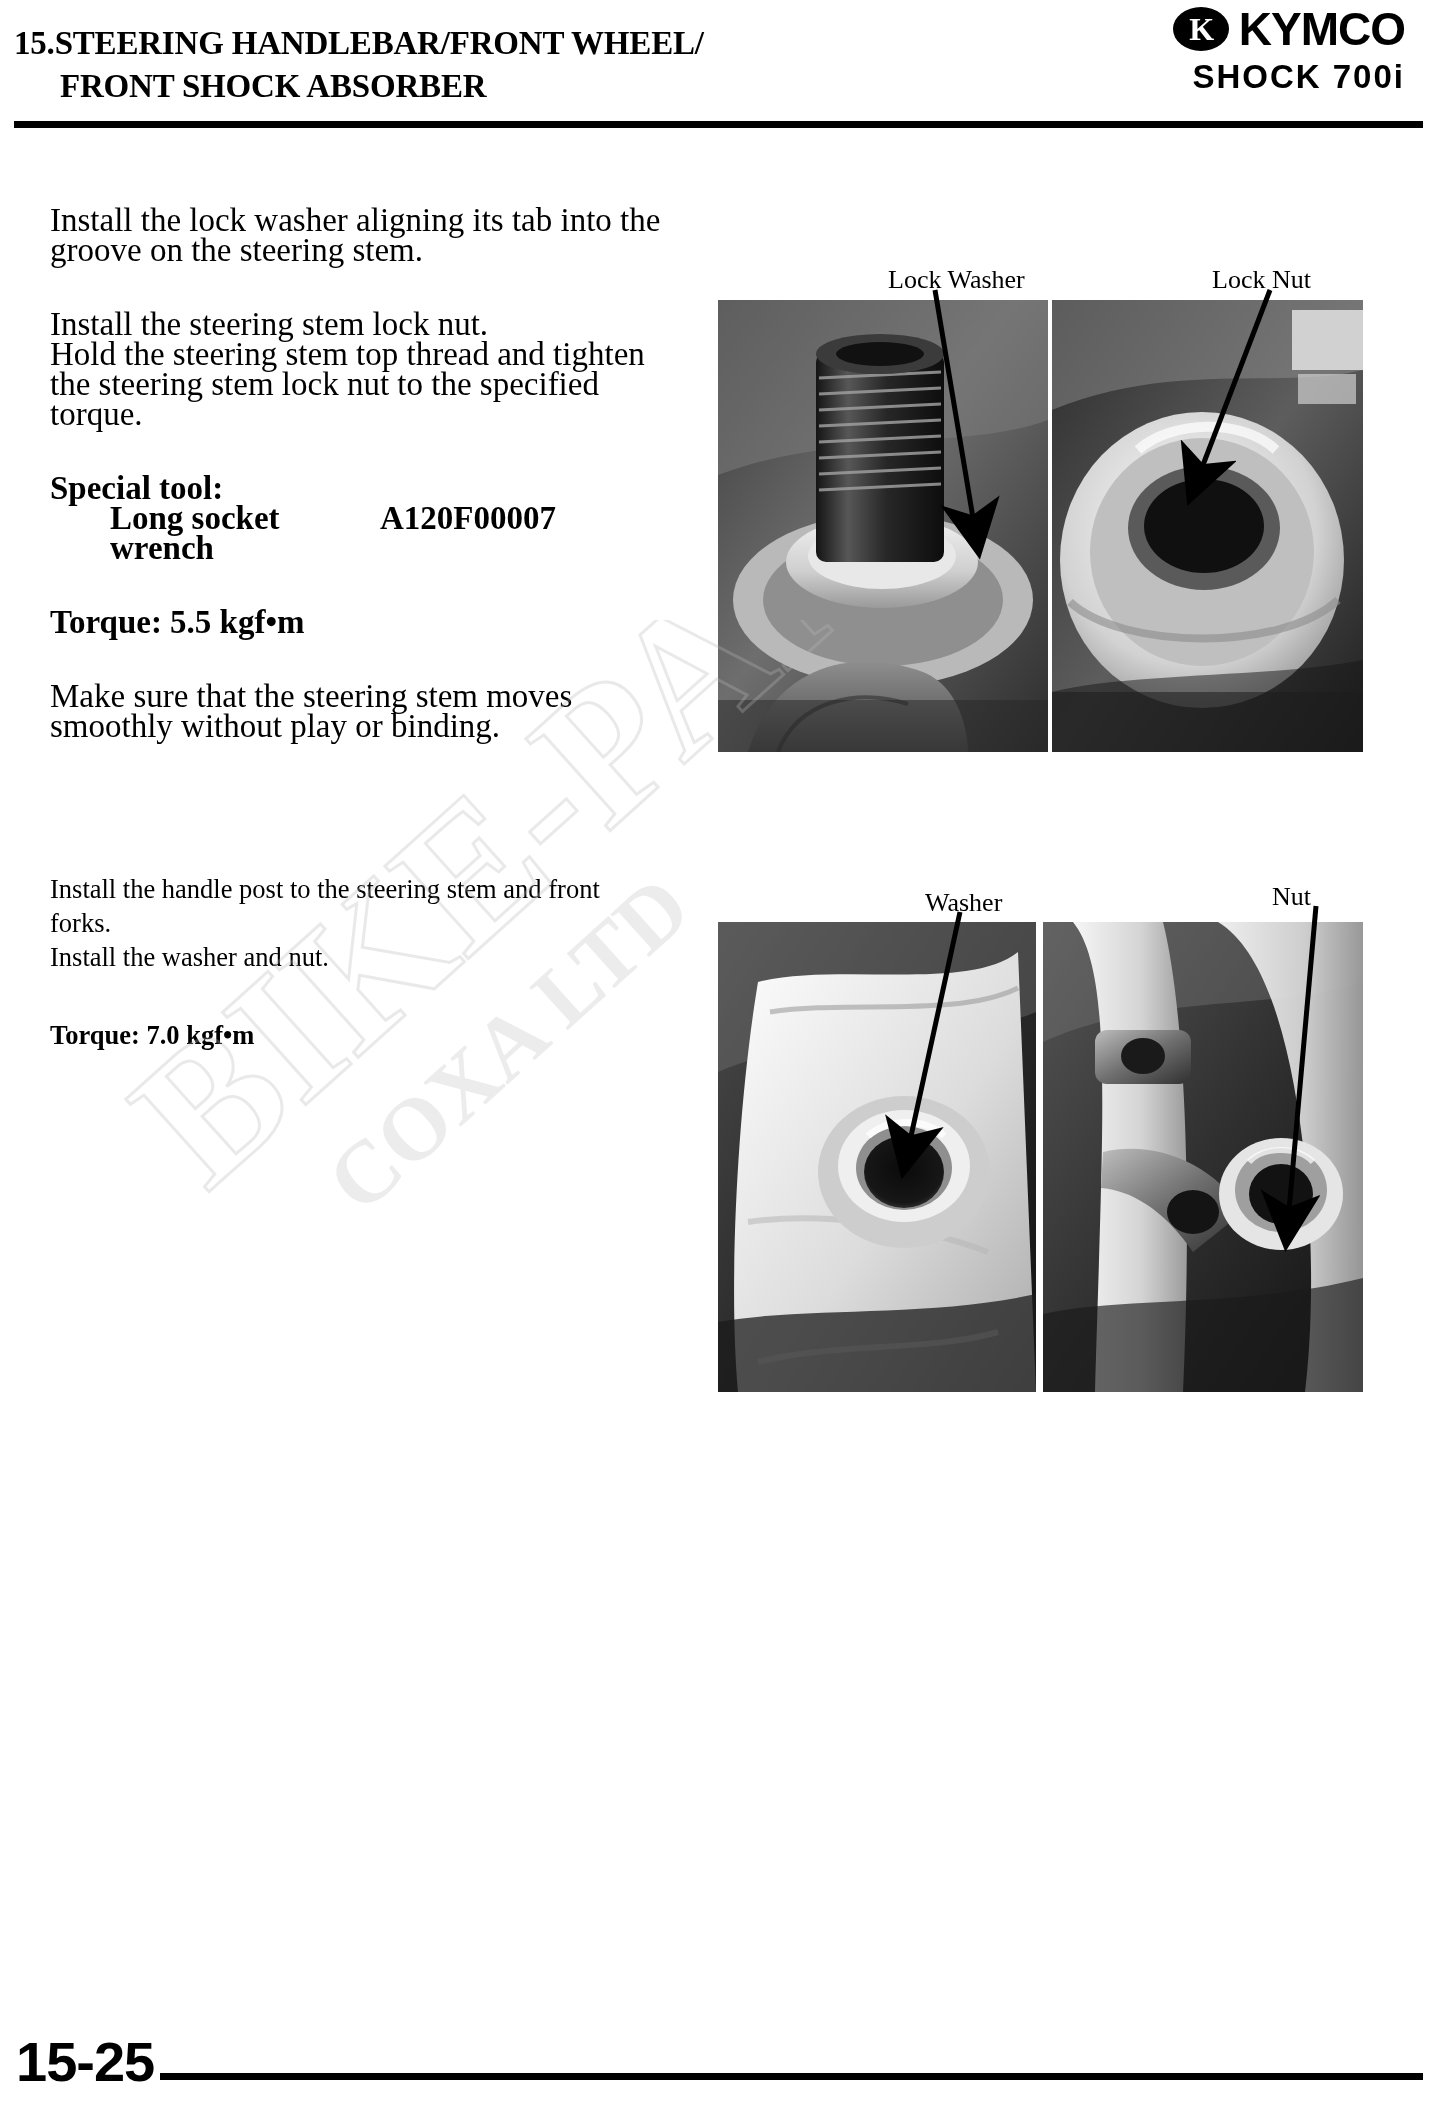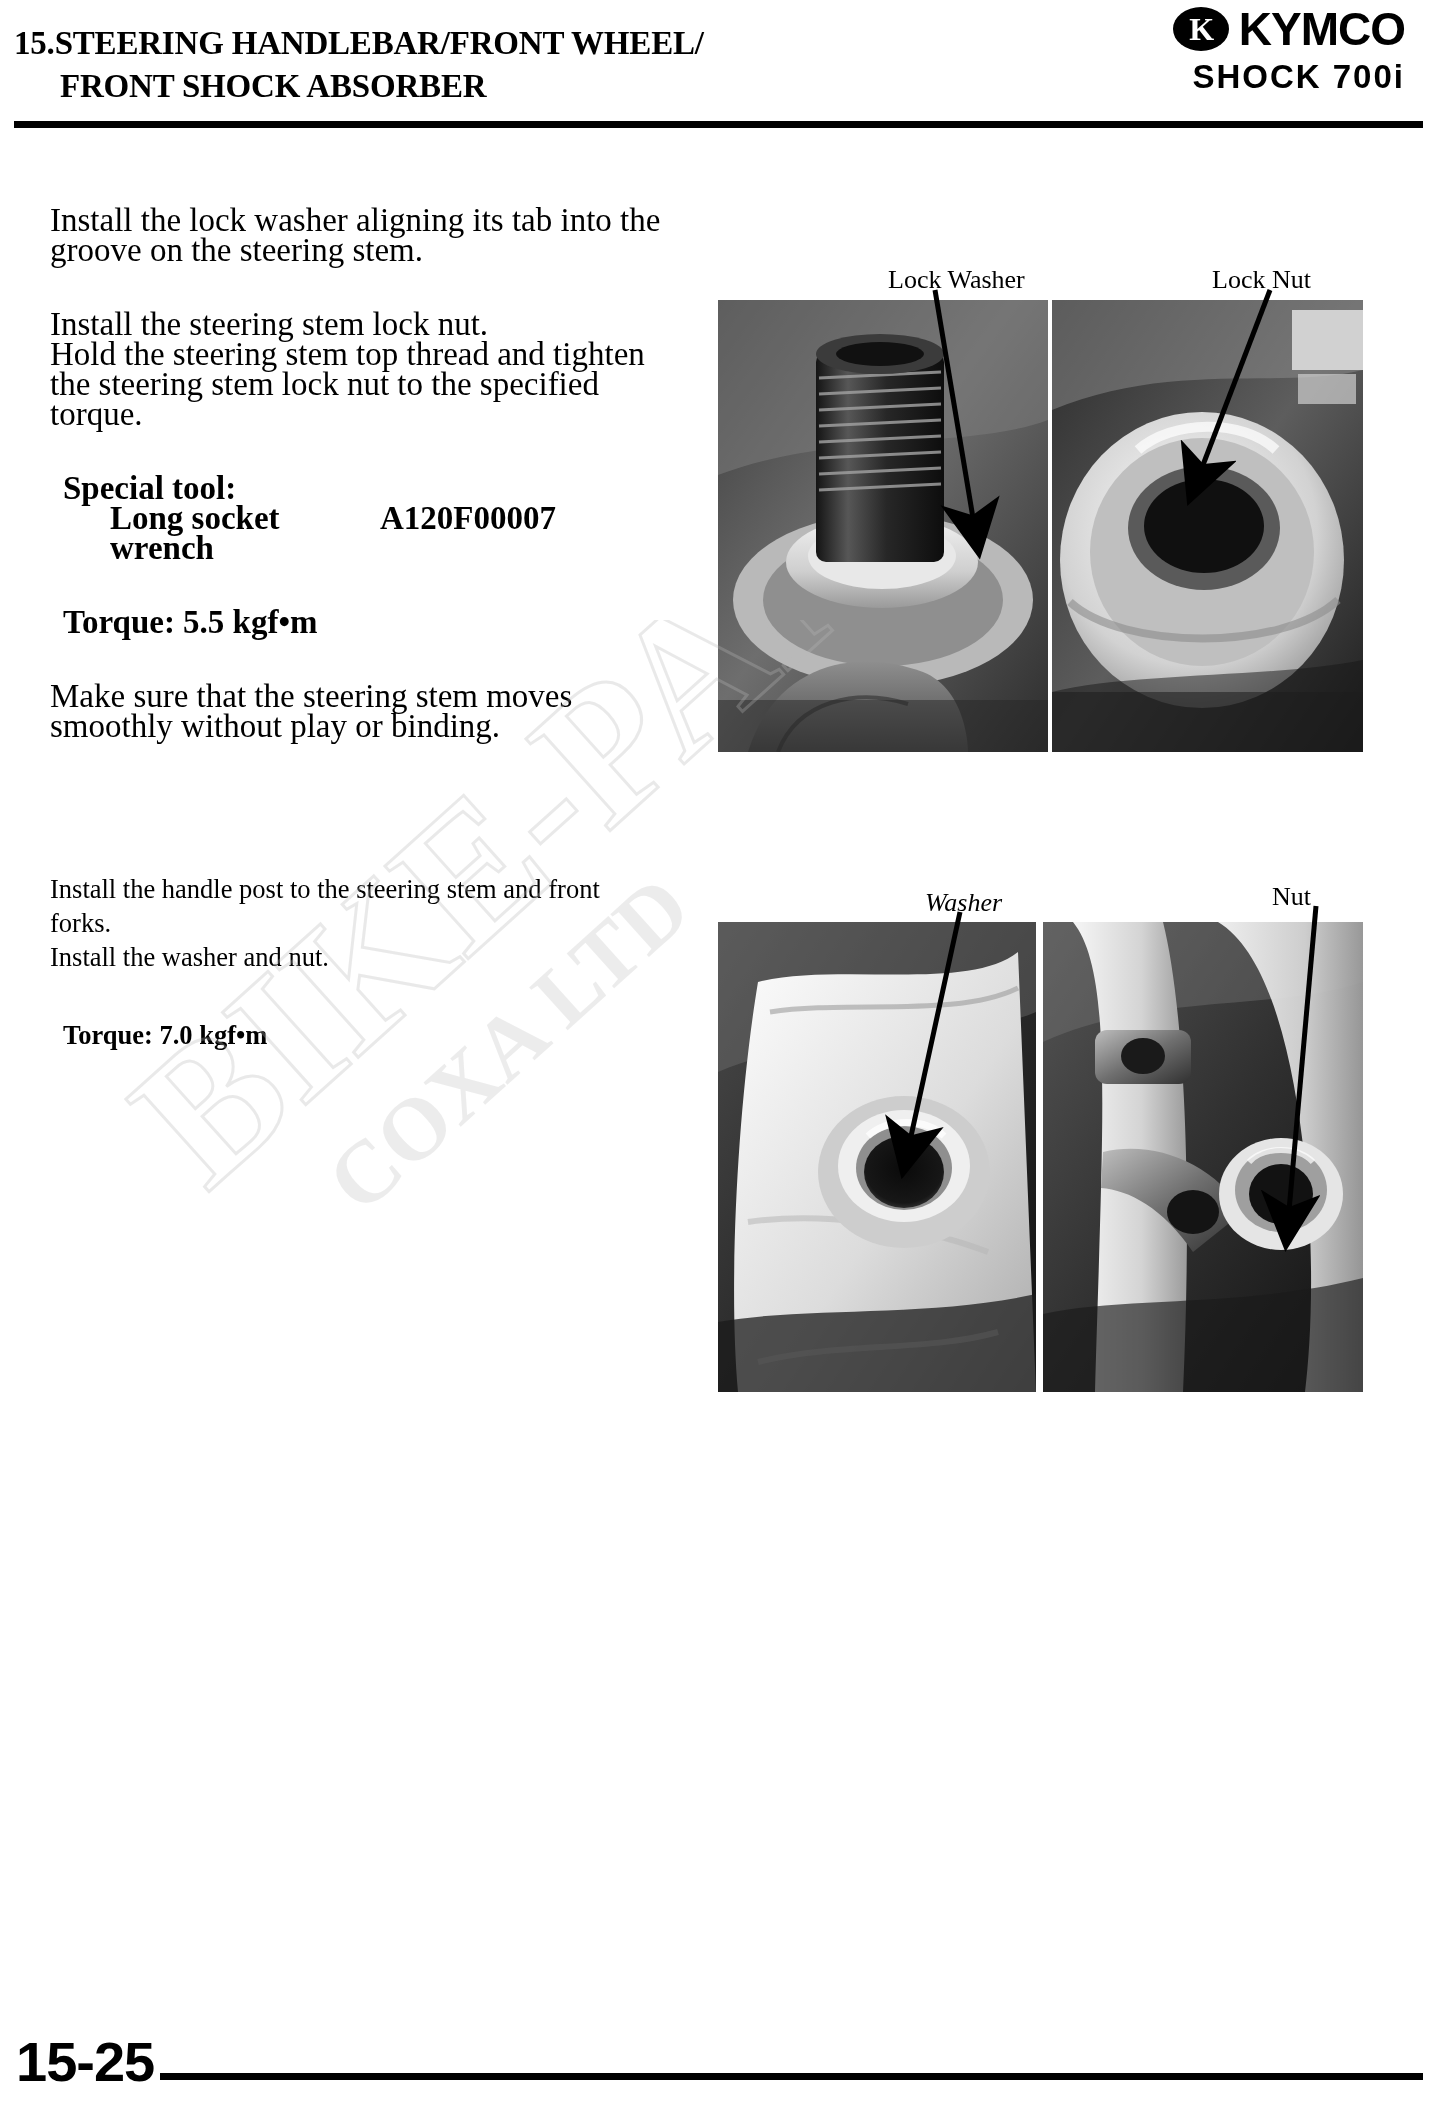--- a/index.html
+++ b/index.html
@@ -90,21 +90,21 @@
     position: absolute;
     left: 50px;
     top: 205px;
     width: 640px;
     font-size: 33px;
     line-height: 30px;
     color: #000000;
   }
   .para { margin: 0 0 0 0; }
   .gap-lg { height: 44px; }
-  .bold { font-weight: bold; margin-left: 13px; }
+  .bold { font-weight: bold; }
   .tool-line {
     font-weight: bold;
     padding-left: 60px;
     display: flex;
   }
   .tool-line .tool-name { width: 270px; }
   .tool-line .tool-code { }
 
   .text-col-2 {
     position: absolute;
@@ -130,21 +130,21 @@
   }
 
   
   #photo-lock-washer { left: 718px; top: 300px; width: 330px; height: 452px; }
   #photo-lock-nut    { left: 1052px; top: 300px; width: 311px; height: 452px; }
   #photo-washer      { left: 718px; top: 922px; width: 318px; height: 470px; }
   #photo-nut         { left: 1043px; top: 922px; width: 320px; height: 470px; }
 
   .cap-lock-washer { left: 888px; top: 265px; }
   .cap-lock-nut    { left: 1212px; top: 265px; }
-  .cap-washer      { left: 925px; top: 888px; font-style: italic; }
+  .cap-washer      { left: 925px; top: 888px; }
   .cap-nut         { left: 1272px; top: 882px; }
 
   svg.arrow { position: absolute; overflow: visible; pointer-events: none; }
 
   
   .watermark {
     position: absolute;
     left: 120px;
     top: 620px;
     width: 820px;

